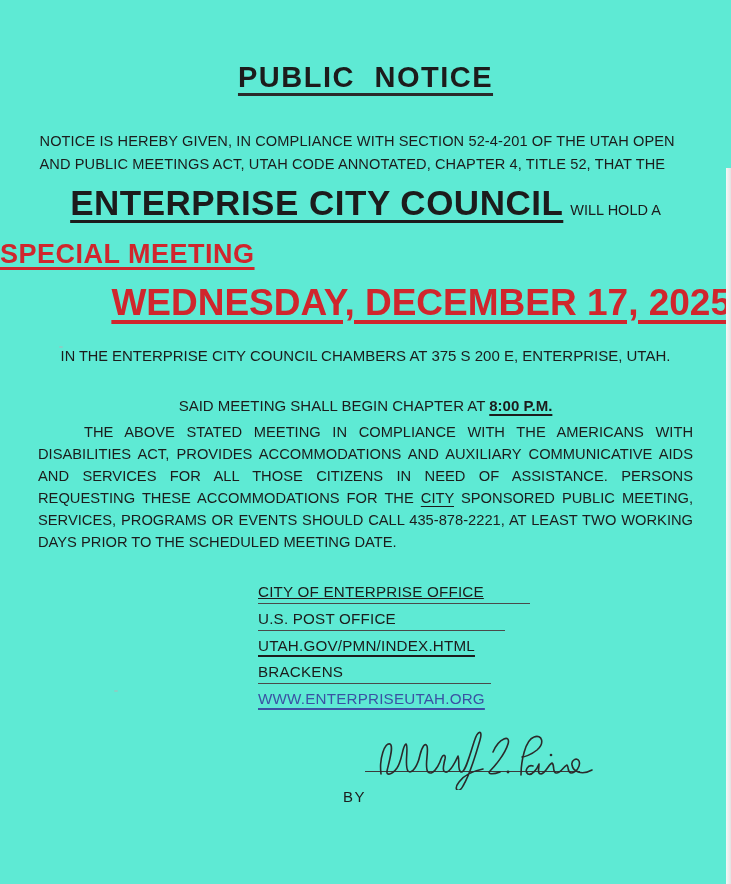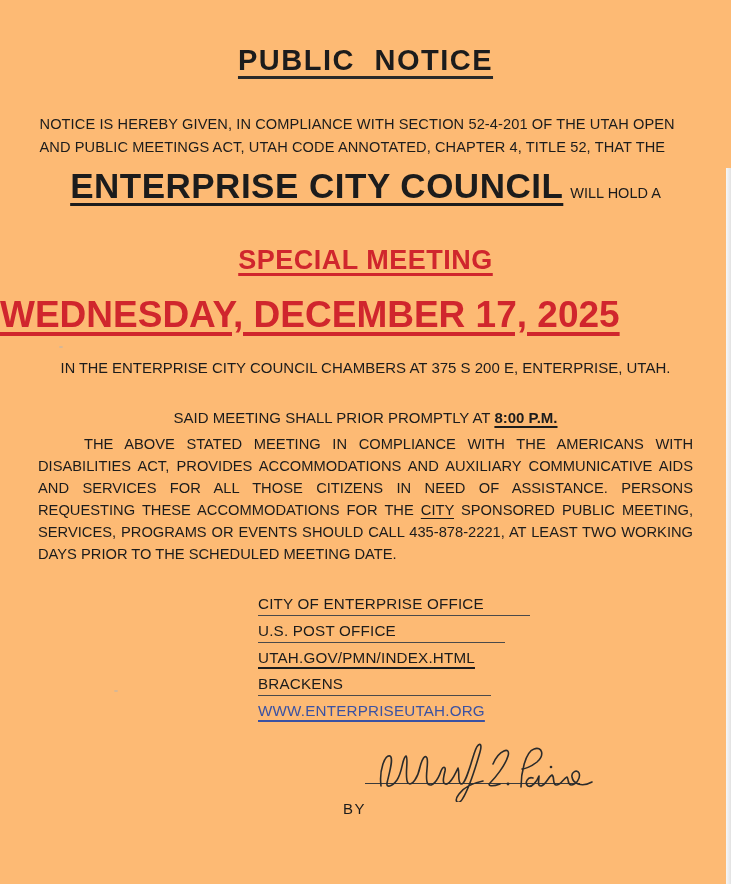--- a/index.html
+++ b/index.html
@@ -5,58 +5,58 @@
   * { margin:0; padding:0; box-sizing:border-box; }
   html,body { background:#ffffff; }
   body {
     width:731px; height:884px;
     font-family:"Liberation Sans", sans-serif;
     color:#1c1c1c;
     -webkit-font-smoothing:antialiased;
   }
   .page {
     position:relative; width:731px; height:884px;
-    background:#fdba74; overflow:hidden; padding-top:44px;
+    background:#5eead4; overflow:hidden; padding-top:61px;
   }
   
   .doc-title { text-align:center; font-size:29px; font-weight:bold; letter-spacing:1.5px; word-spacing:10px; }
   .doc-title .u-title {
     text-decoration:underline; text-decoration-thickness:2.5px; text-underline-offset:6px;
     text-decoration-color:#2a2a2a;
   }
   
   .intro { margin:36px auto 0; width:652px; font-size:14.6px; line-height:23px; letter-spacing:0.1px; }
   
   .council-line { text-align:center; margin-top:7px; white-space:nowrap; }
   .council-name {
     font-size:35px; font-weight:bold; letter-spacing:0.5px;
     text-decoration:underline; text-decoration-thickness:3px; text-underline-offset:5px;
   }
   .council-suffix { font-size:14.5px; margin-left:7px; }
   
-  .special { text-align:center; margin-top:39px; font-size:27px; font-weight:bold; letter-spacing:0.5px; }
+  .special { text-align:left; margin-top:16px; font-size:27px; font-weight:bold; letter-spacing:0.5px; }
   .special .u-red { text-decoration:underline; text-decoration-thickness:2.5px; text-underline-offset:4px; }
-  .meeting-date { text-align:left; margin-top:18px; font-size:37px; font-weight:bold; }
+  .meeting-date { text-align:right; margin-top:12px; font-size:37px; font-weight:bold; }
   .meeting-date .u-red { text-decoration:underline; text-decoration-thickness:4px; text-underline-offset:5px; }
   
   .location { text-align:center; margin-top:23px; font-size:14.5px; white-space:nowrap; }
   .location .loc-bold { font-weight:normal; font-size:15px; }
   
   .time-line { text-align:center; margin-top:33px; font-size:15px; }
   .time-line .time-value { font-weight:bold; text-decoration:underline; text-decoration-thickness:2px; text-underline-offset:3px; }
   
   .ada { margin:7px 38px 0 38px; text-align:justify; text-indent:46px; font-size:14.7px; line-height:22px; }
   .ada .u-word { text-decoration:underline; text-underline-offset:3px; }
   .certify { margin:11px 38px 0 38px; text-align:justify; font-size:14.7px; line-height:26px; }
   .certify sup { font-size:9px; vertical-align:super; line-height:0; }
   
   .places { margin:30px 0 0 258px; font-size:15.2px; letter-spacing:0.2px; }
   .place { line-height:17px; padding-bottom:3px; margin-bottom:6px; }
   .place.ruled { border-bottom:1.6px solid #4a4a4a; }
-  .place.w1 { width:272px; }
+  .place.w1 { width:272px;text-decoration:underline; }
   .place.w2 { width:247px; }
   .place.w3 { width:233px; }
   .place.text-underlined .place-label {
     text-decoration:underline; text-decoration-thickness:1.6px; text-underline-offset:4px;
   }
   .place.link-row .place-label { cursor:pointer; }
   
   .sig-block { position:relative; margin-top:30px; margin-left:343px; height:70px; }
   .by-label { position:absolute; left:0; top:25px; font-size:15px; letter-spacing:1.5px;margin-top:23px; }
   .sig-line { position:absolute; left:22px; top:31px; width:215px; border-bottom:1.8px solid #3a3a3a; }
@@ -89,21 +89,21 @@
 
   <div class="meeting-date" style="color:#d0262d;">
     <span class="u-red">WEDNESDAY, DECEMBER 17, 2025</span>
   </div>
 
   <div class="location">
     <span>IN THE </span><span class="loc-bold">ENTERPRISE CITY COUNCIL CHAMBERS AT 375 S 200 E, ENTERPRISE, UTAH.</span>
   </div>
 
   <div class="time-line">
-    <span>SAID MEETING SHALL PRIOR PROMPTLY AT </span><span class="time-value">8:00 P.M.</span>
+    <span>SAID MEETING SHALL BEGIN CHAPTER AT </span><span class="time-value">8:00 P.M.</span>
   </div>
 
   <p class="ada">
     <span>THE ABOVE STATED MEETING IN COMPLIANCE WITH THE AMERICANS WITH DISABILITIES ACT, PROVIDES ACCOMMODATIONS AND AUXILIARY COMMUNICATIVE AIDS AND SERVICES FOR ALL THOSE CITIZENS IN NEED OF ASSISTANCE.  PERSONS REQUESTING THESE ACCOMMODATIONS FOR THE </span><span class="u-word">CITY</span><span> SPONSORED PUBLIC MEETING, SERVICES, PROGRAMS OR EVENTS SHOULD CALL 435-878-2221, AT LEAST TWO WORKING DAYS PRIOR TO THE SCHEDULED MEETING DATE.</span>
   </p>
 
 
   <div class="places">
     <div class="place ruled w1">
       <span class="place-label">CITY OF ENTERPRISE OFFICE</span>

